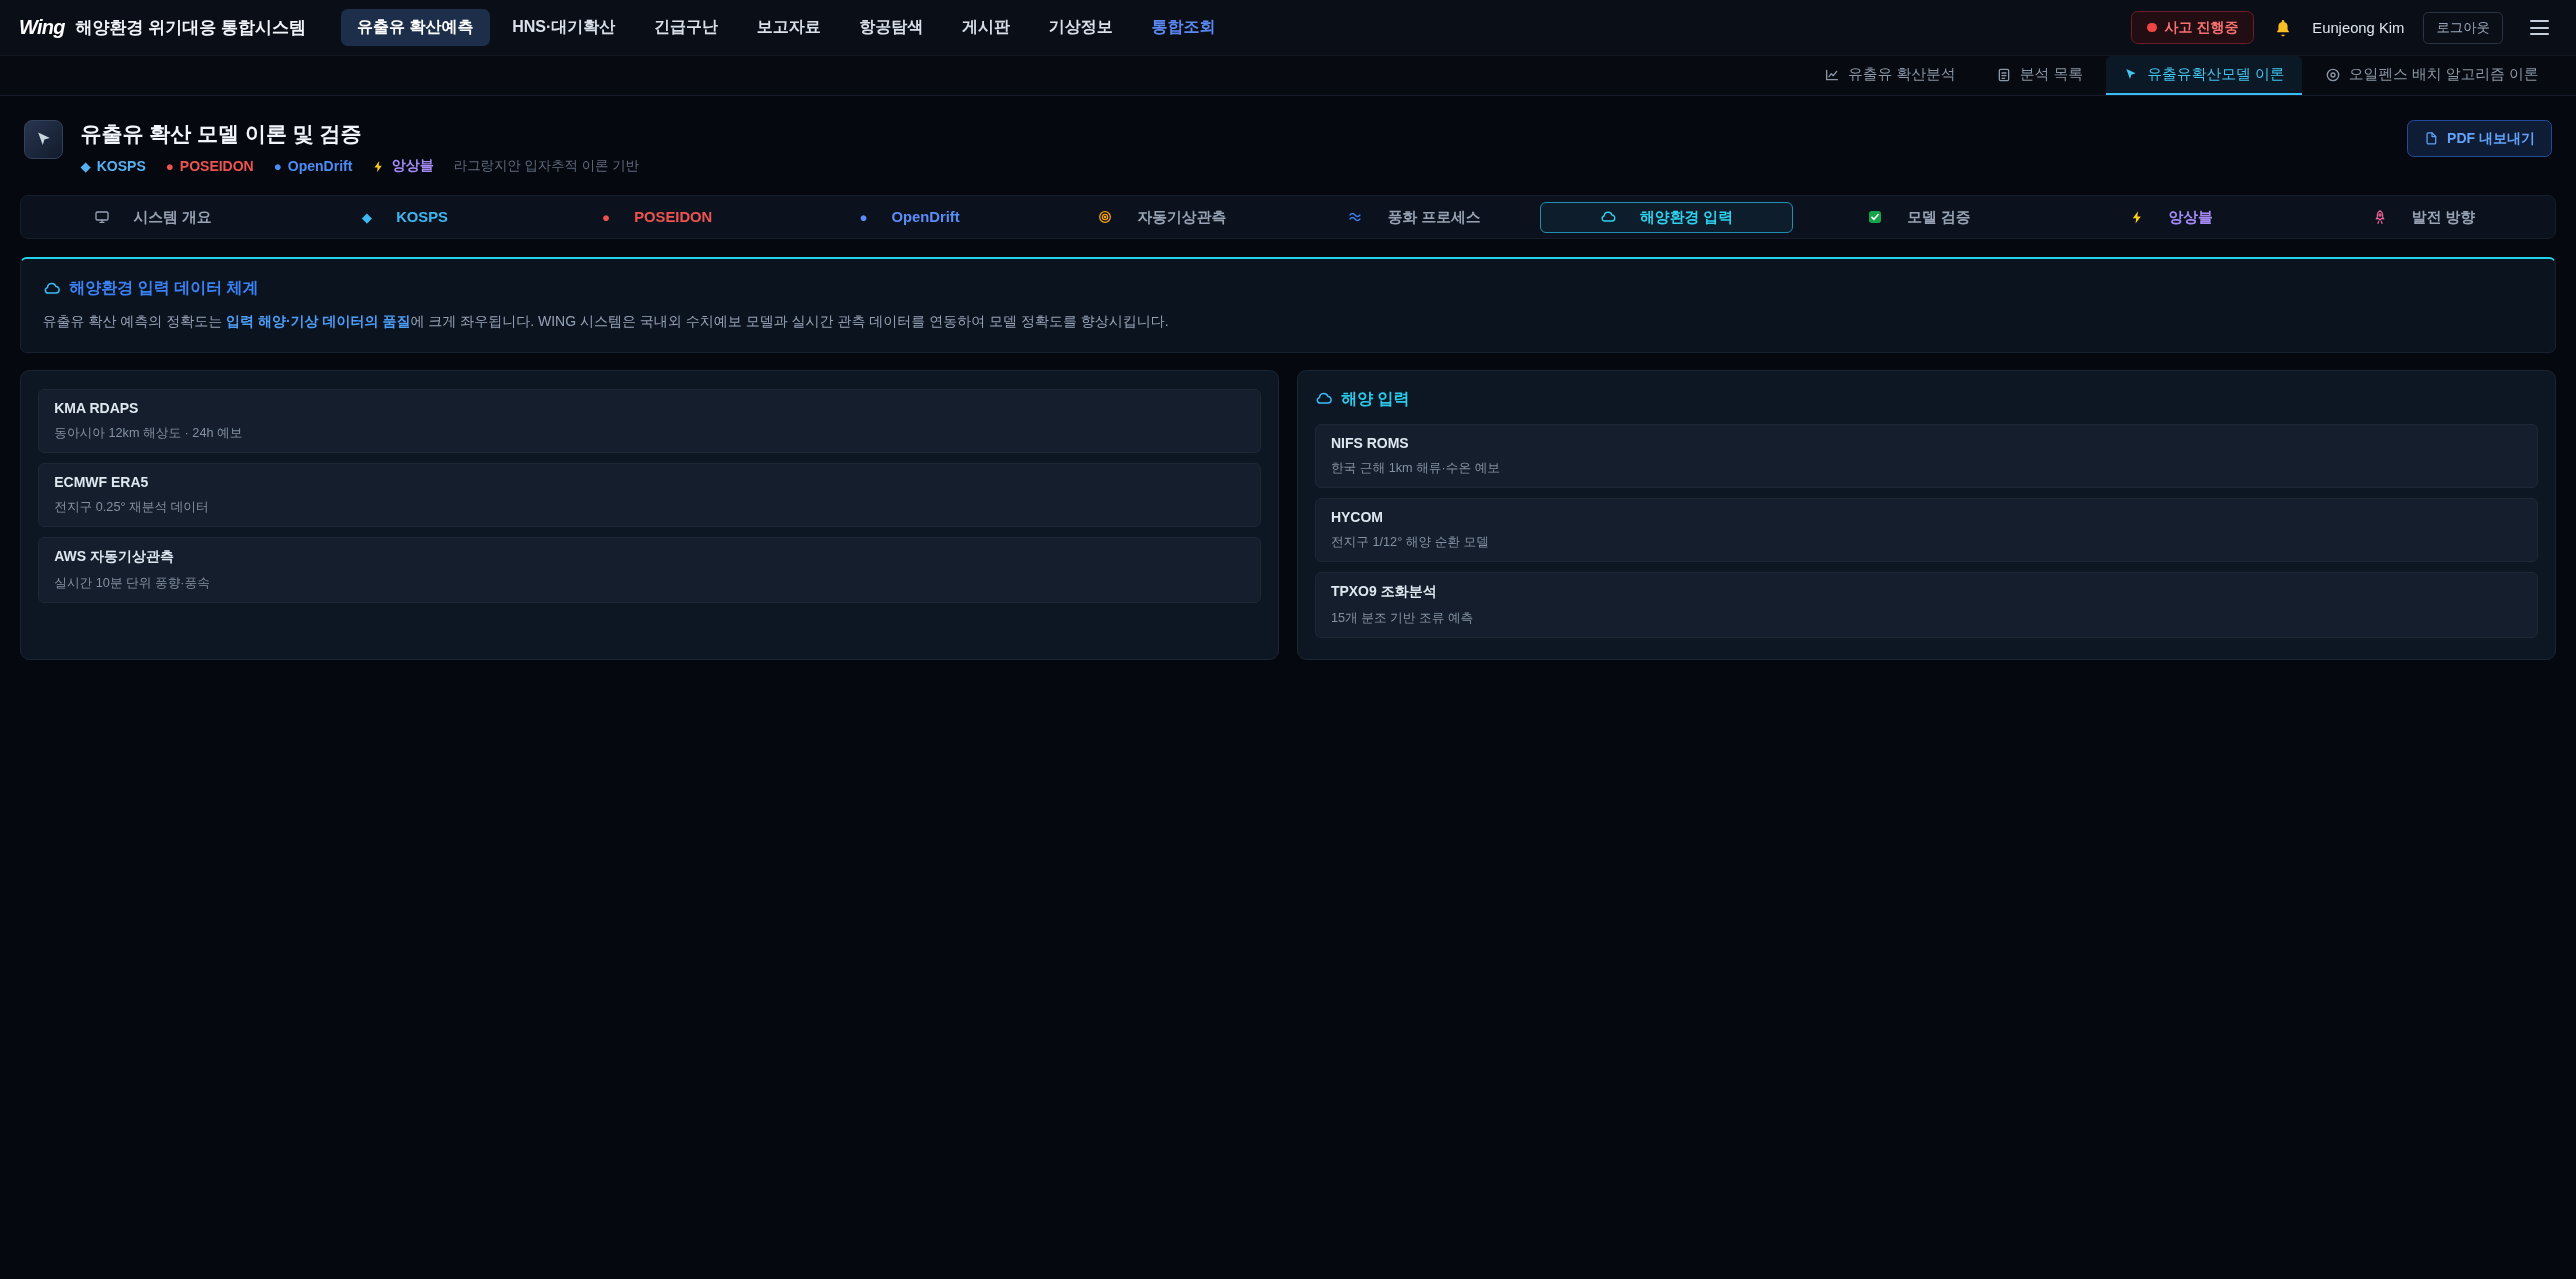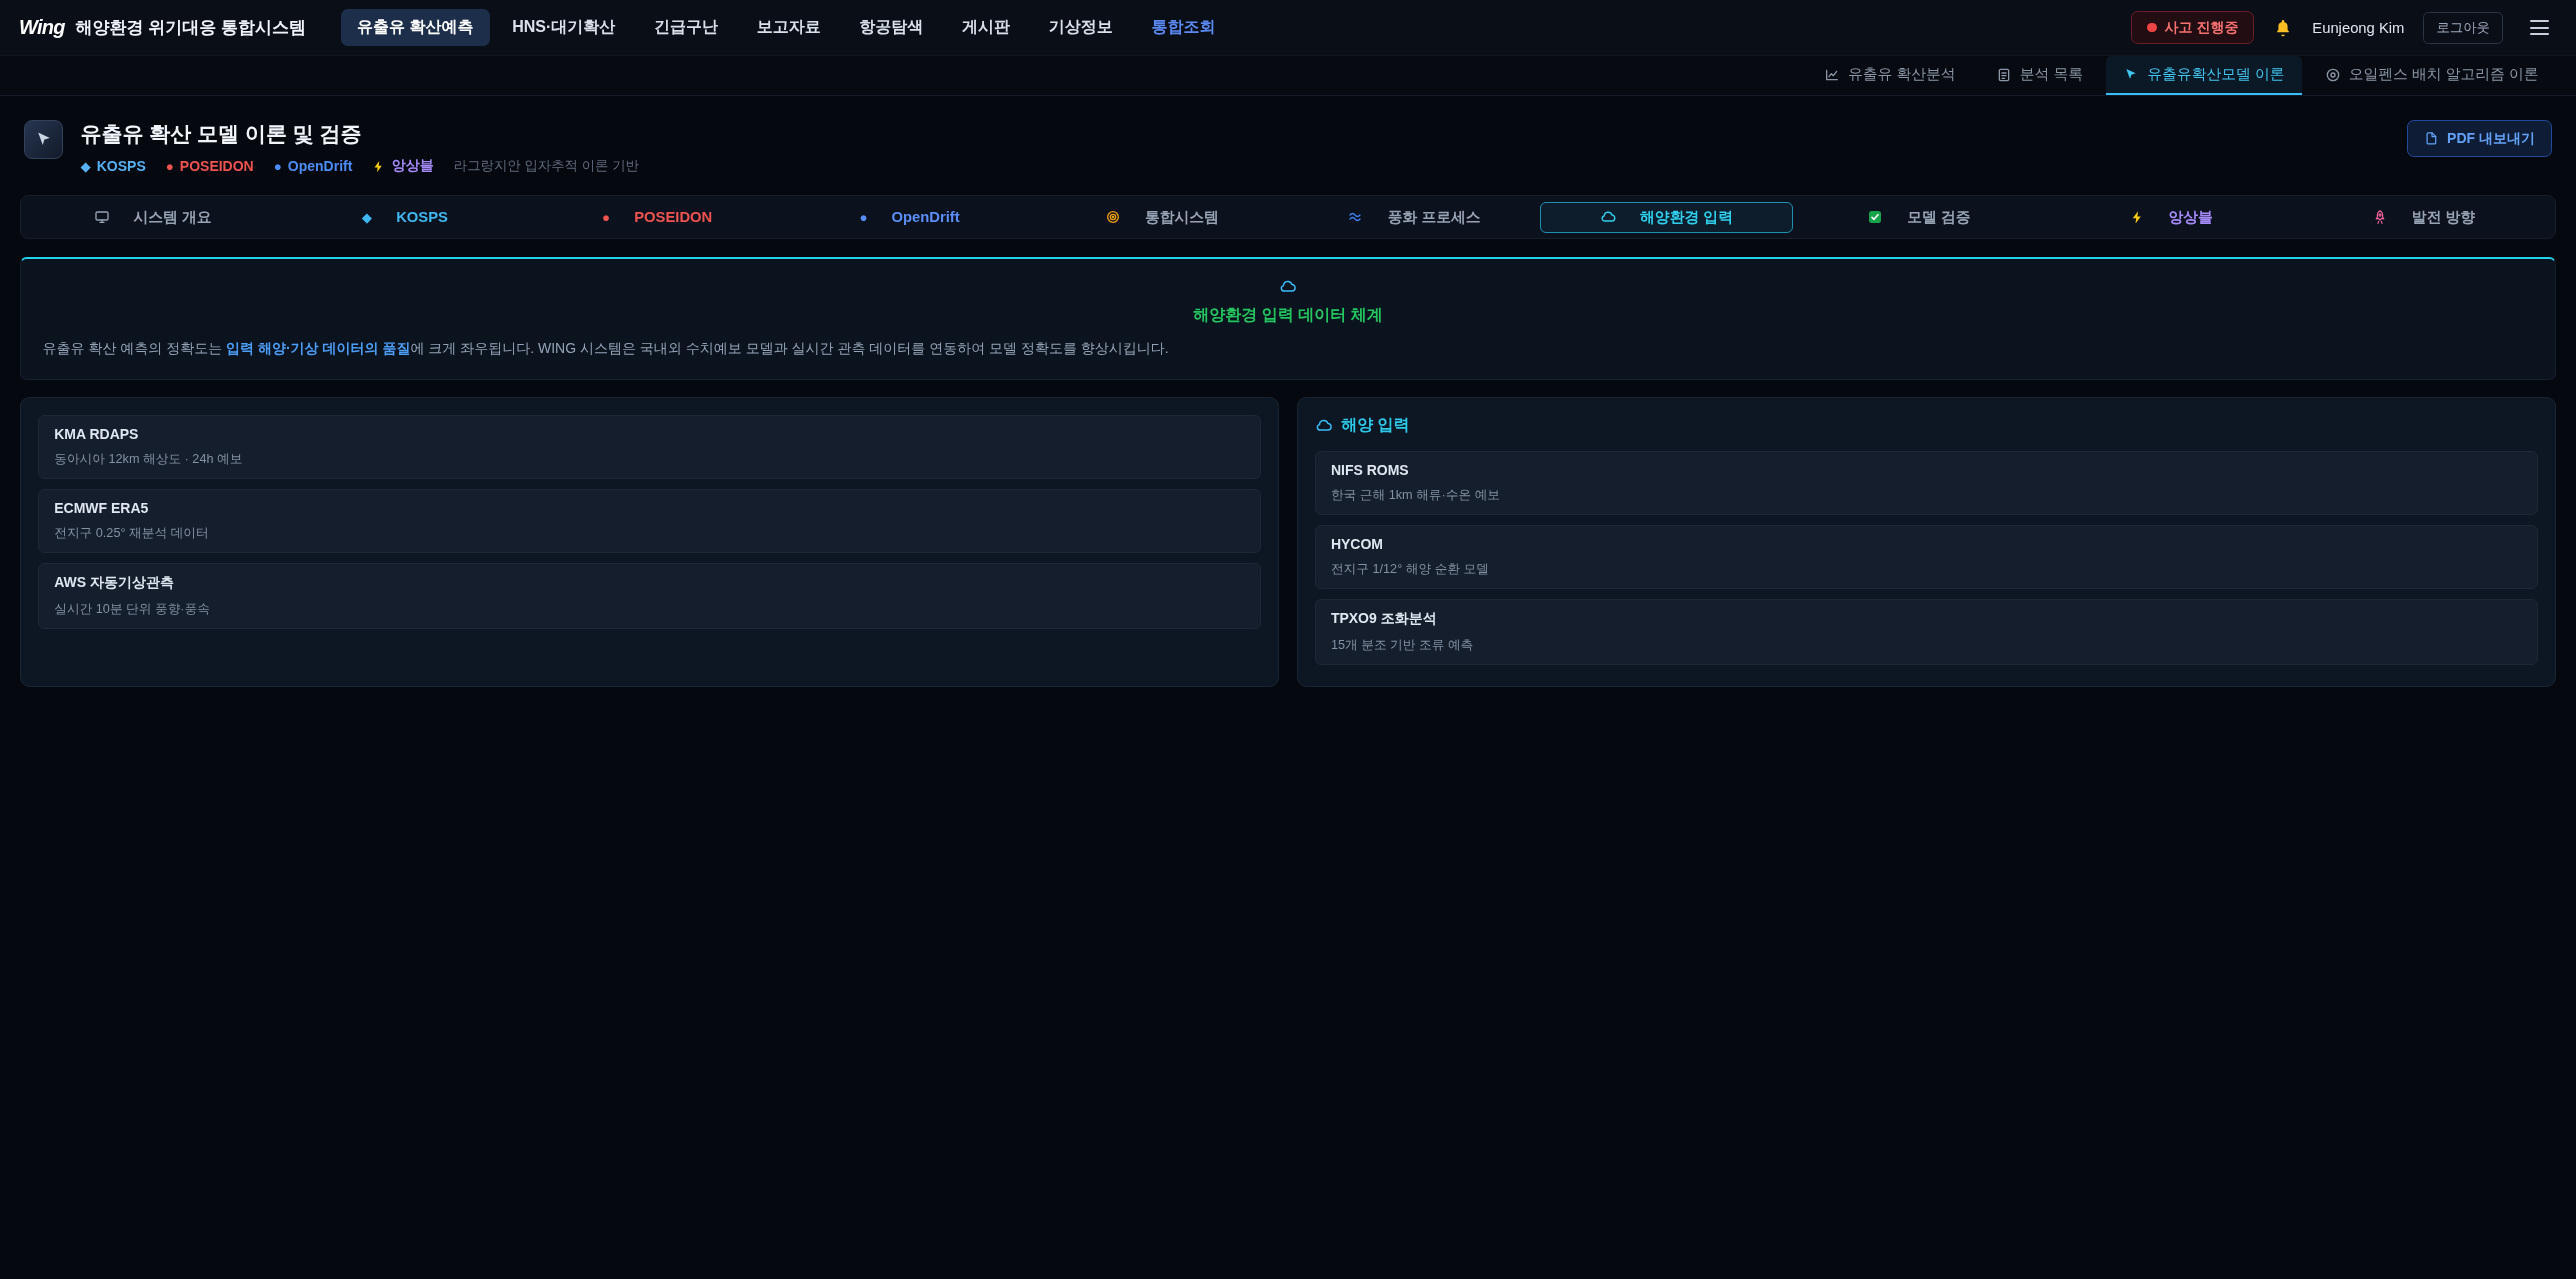--- a/index.html
+++ b/index.html
@@ -73,21 +73,21 @@
   .stab.poseidon { color: #ef5350; }
   .stab.opendrift { color: #5b8df6; }
   .stab.ensemble { color: #a78bfa; }
   .stab.active { color: #2fd0ee; border-color: #1f90b2; background: #0d1d2b; }
 
   
   .intro {
     margin: 17.4px 20px 0 20px; background: #0b131f; border: 0.7px solid #17202f;
     border-top: 2.7px solid #22d3ee; border-radius: 6.7px; padding: 19px 21.5px 20px 21.5px;
   }
-  .intro-title { display: flex; gap: 9.4px; align-items: center; font-size: 16px; font-weight: 700; color: #22c55e; flex-direction: column; }
+  .intro-title { display: flex; gap: 9.4px; align-items: center; font-size: 16px; font-weight: 700; color: #3b82f6; }
   .intro-text { margin-top: 12px; font-size: 14px; color: #95a3b6; line-height: 1.5; }
   .intro-text .hl { color: #4d9ef8; font-weight: 700; }
 
   
   .cards { display: flex; gap: 17.4px; margin: 17.4px 20px 0 20px; }
   .card { flex: 1; background: #0d1623; border: 0.7px solid #1b2634; border-radius: 9.4px; padding: 17.4px 17.4px 10.7px 17.4px; }
   .card-title { display: flex; gap: 8.7px; align-items: center; font-size: 16px; font-weight: 700; color: #2cc9e8; margin-bottom: 14.8px; }
   .ditem { background: #151e2c; border: 0.7px solid #1d2736; border-radius: 6px; padding: 10px 14.8px; margin-bottom: 10px; }
   .ditem-name { font-size: 14px; font-weight: 700; color: #dfe7f1; }
   .ditem-desc { font-size: 12.7px; color: #8391a4; margin-top: 9px; }
@@ -236,21 +236,21 @@
     <span>OpenDrift</span>
   </div>
   <div class="stab">
     <span>
       <svg width="16" height="16" viewBox="0 0 24 24" fill="none" stroke="#f59e0b" stroke-width="2">
           <circle cx="12" cy="12" r="8"></circle>
           <circle cx="12" cy="12" r="4"></circle>
           <circle cx="12" cy="12" r="1" fill="#f59e0b"></circle>
         </svg>
     </span>
-    <span>통합시스템</span>
+    <span>자동기상관측</span>
   </div>
   <div class="stab">
     <span>
       <svg width="16" height="16" viewBox="0 0 24 24" fill="none" stroke="#3b82f6" stroke-width="2" stroke-linecap="round">
           <path d="M3 9c2.5-3 5-3 7.5 0s5 3 7.5 0"></path>
           <path d="M3 15c2.5-3 5-3 7.5 0s5 3 7.5 0"></path>
         </svg>
     </span>
     <span>풍화 프로세스</span>
   </div>

